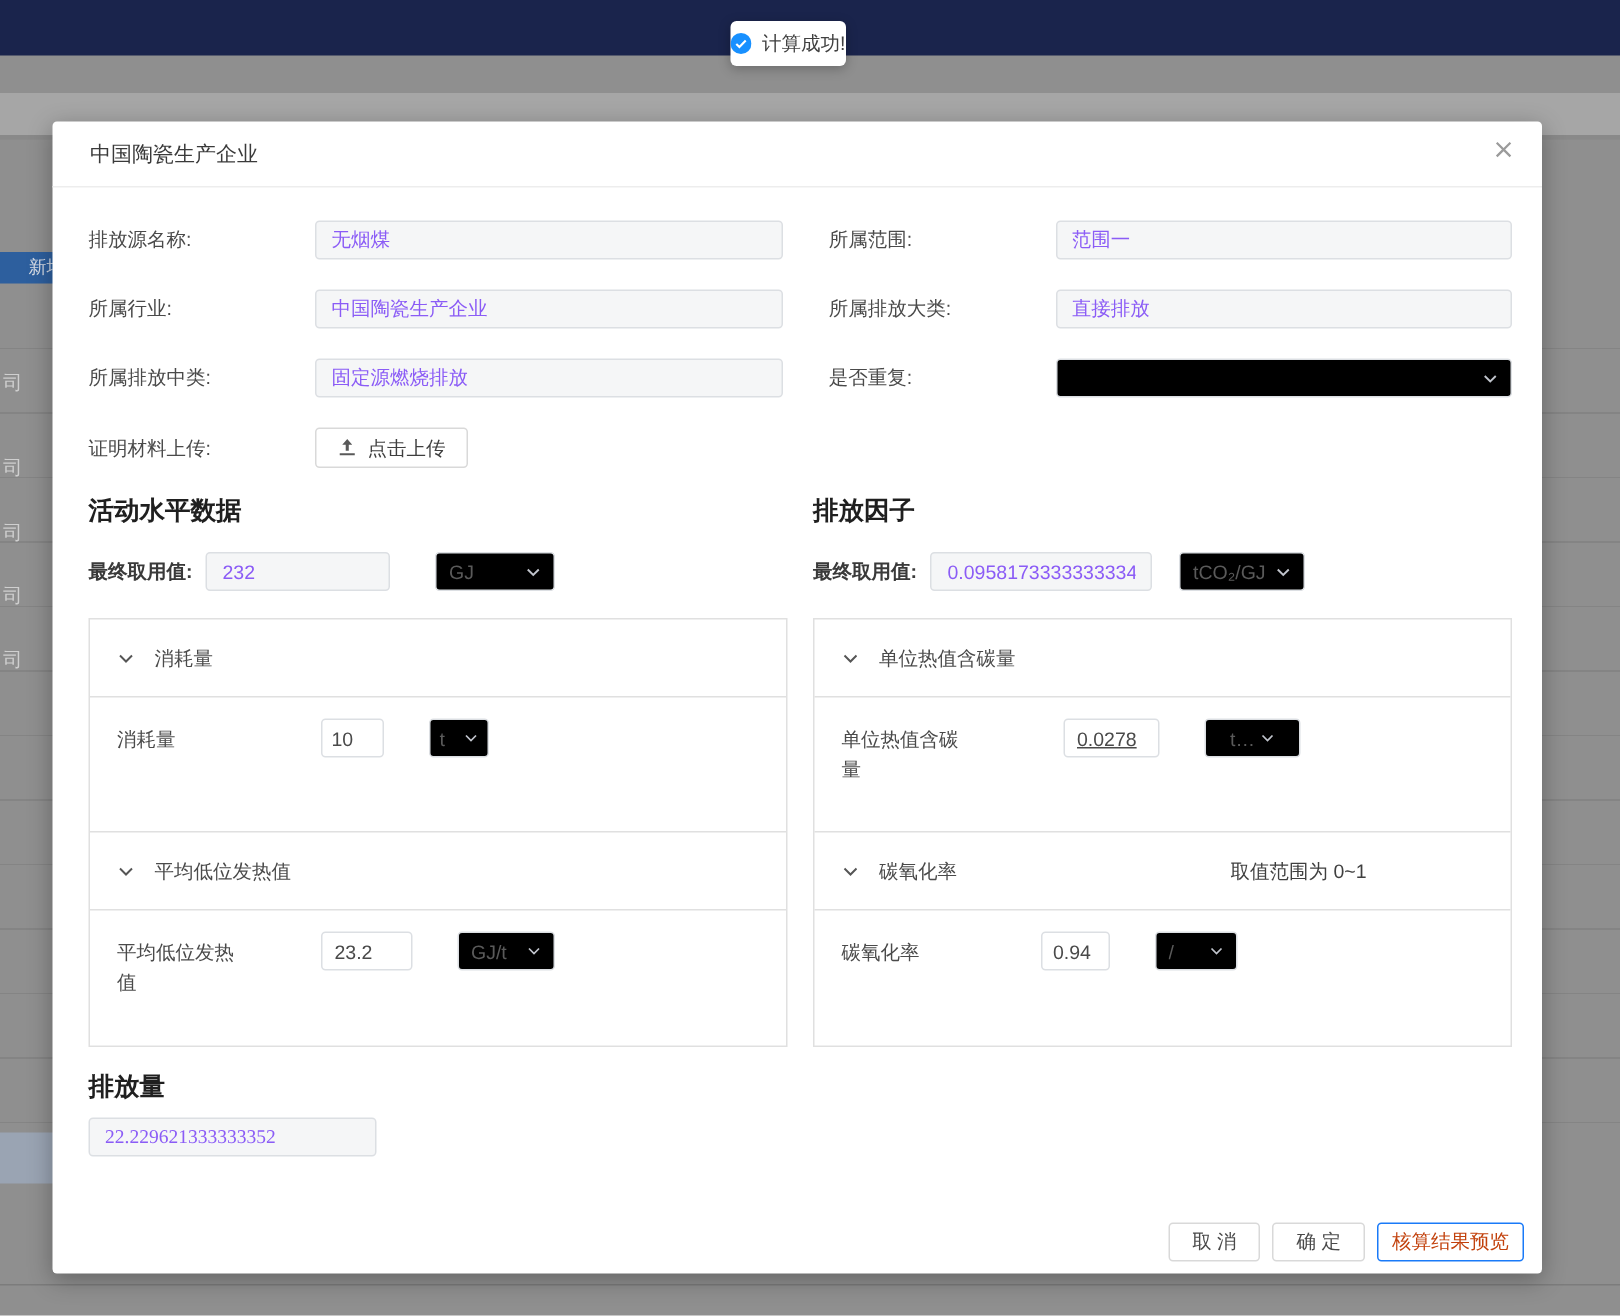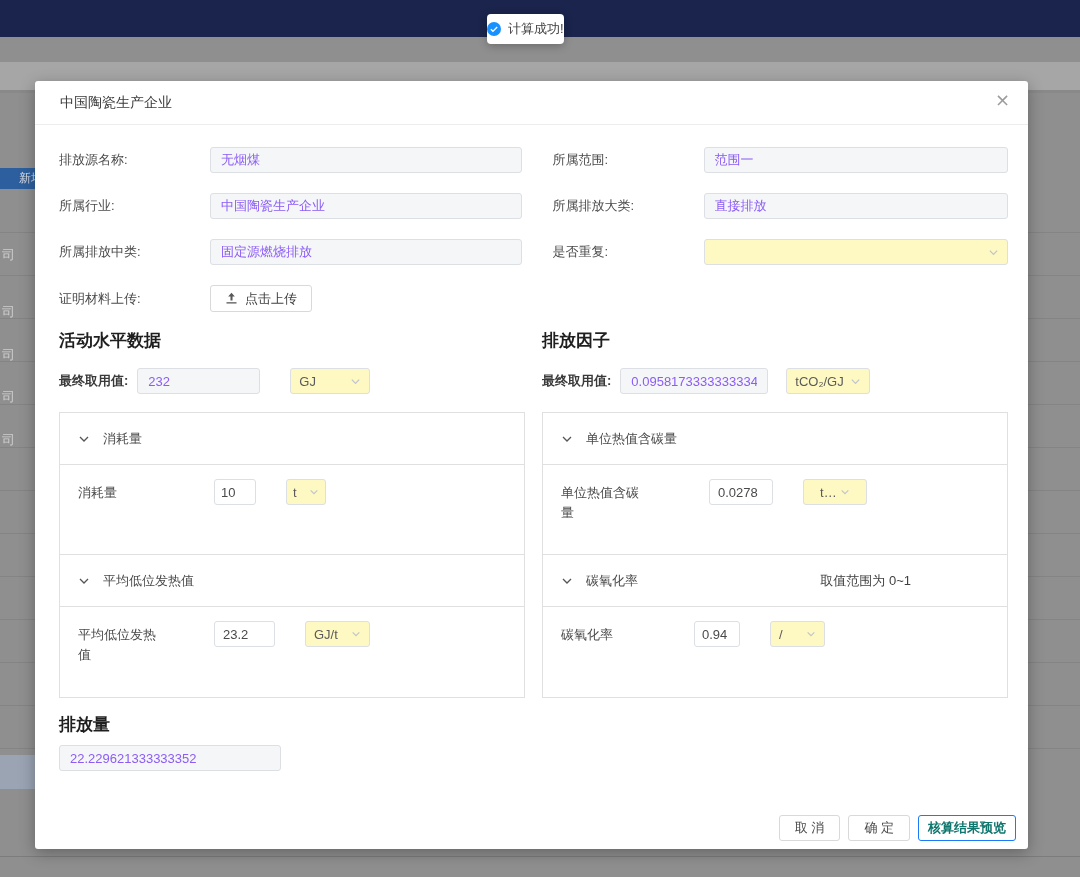--- a/index.html
+++ b/index.html
@@ -38,21 +38,21 @@
   
   .form-row { display:flex; margin-bottom:20px; }
   .form-item { width:50%; display:flex; align-items:center; }
   .form-item.right { padding-left:19px; }
   .form-label { width:151px; font-size:13px; color:#4a4a4a; flex:none; }
   .ipt { height:26px; border:1px solid #dcdfe3; border-radius:3px; padding:0 10px; font-size:13px;
     font-family:"Liberation Sans","DejaVu Sans",sans-serif; outline:none; }
   .ipt.disabled { background:#f5f6f7; color:#8b5cf6; }
   .ipt.wide-l { width:312px; }
   .ipt.wide-r { width:310px; }
-  .sel { height:26px; border:1px solid #dcdfe3; border-radius:3px; background:#fef9c3; display:flex;
+  .sel { height:26px; border:1px solid #dcdfe3; border-radius:3px; background:#000000; display:flex;
     align-items:center; justify-content:space-between; padding:0 8px; font-size:13px; color:#5a5a5a; cursor:pointer; }
   .sel .sel-text { overflow:hidden; white-space:nowrap; text-overflow:ellipsis; }
   .sel-full { width:310px; }
   .upload-btn { display:inline-flex; align-items:center; gap:7px; height:27px; padding:0 14px;
     border:1px solid #d9d9d9; border-radius:3px; background:#fff; font-size:13px; color:#3f3f3f; cursor:pointer;
     font-family:"Liberation Sans","DejaVu Sans",sans-serif; }
 
   
   .sections { display:flex; gap:17px; margin-top:17px; }
   .section { width:50%; }
@@ -66,27 +66,27 @@
   .cl-hint { font-size:13px; color:#3f3f3f; margin-left:auto; margin-right:78px; }
   .cl-body { height:90px; padding:14px 18px 0 18px; display:flex; align-items:flex-start;
     border-bottom:1px solid #e0e0e0; }
   .cl-body.last { border-bottom:none; }
   .cl-body .row-label { width:88px; font-size:13px; color:#4a4a4a; line-height:1.55; padding-top:4px; flex:none; }
   .cl-body .ipt { color:#4a4a4a;margin-left:48px; }
   .gap24 { width:30px; flex:none; }
 
   
   .emission-title { font-size:17px; font-weight:bold; color:#1f1f1f; margin-top:15px; }
-  .emission-input { margin-top:9px; width:222px; }
+  .emission-input { margin-top:9px; width:192px;font-family:Liberation Serif, serif; }
 
   
   .modal-footer { position:absolute; right:12px; bottom:8px; display:flex; gap:8px;border-radius:10px; }
   .btn { height:26px; border:1px solid #d9d9d9; border-radius:3px; background:#fff; font-size:13px;
     color:#4a4a4a; padding:0 15px; cursor:pointer; font-family:"Liberation Sans","DejaVu Sans",sans-serif; }
-  .btn.primary-ghost { border-color:#1a7af8; color:#0f766e; padding:0 9px; font-weight:700; }
+  .btn.primary-ghost { border-color:#1a7af8; color:#c2410c; padding:0 9px; font-weight:400; }
 
   .chevron-sel { flex:none; margin-left:6px; display:flex; }
 </style>
 </head>
 <body>
 
 <div class="backdrop">
   <div class="bg-topbar"></div>
   <div class="bg-band"></div>
   <div class="bg-subband"></div>
@@ -261,21 +261,21 @@
           <div class="cl-header">
             <span style="display:flex;">
               <svg width="12" height="12" viewBox="0 0 12 12">
                   <path d="M2 4l4 4 4-4" stroke="#555" stroke-width="1.3" fill="none"></path>
                 </svg>
             </span>
             <span class="cl-title">单位热值含碳量</span>
           </div>
           <div class="cl-body">
             <span class="row-label" style="width:80px; margin-right:20px;">单位热值含碳量</span>
-            <input class="ipt" style="width: 64px; padding: 0px 8px;" value="0.0278">
+            <input class="ipt" style="width: 64px; padding: 0px 8px; text-decoration: underline;" value="0.0278">
             <span class="gap24"></span>
             <div class="sel" style="width:64px; padding:0 16px;">
               <span class="sel-text" style="max-width:38px;">t-C/...</span>
               <span class="chevron-sel" style="margin-left:2px;">
                 <svg width="10" height="10" viewBox="0 0 12 12">
                     <path d="M2 4l4 4 4-4" stroke="#c0c4cc" stroke-width="1.4" fill="none"></path>
                   </svg>
               </span>
             </div>
           </div>

